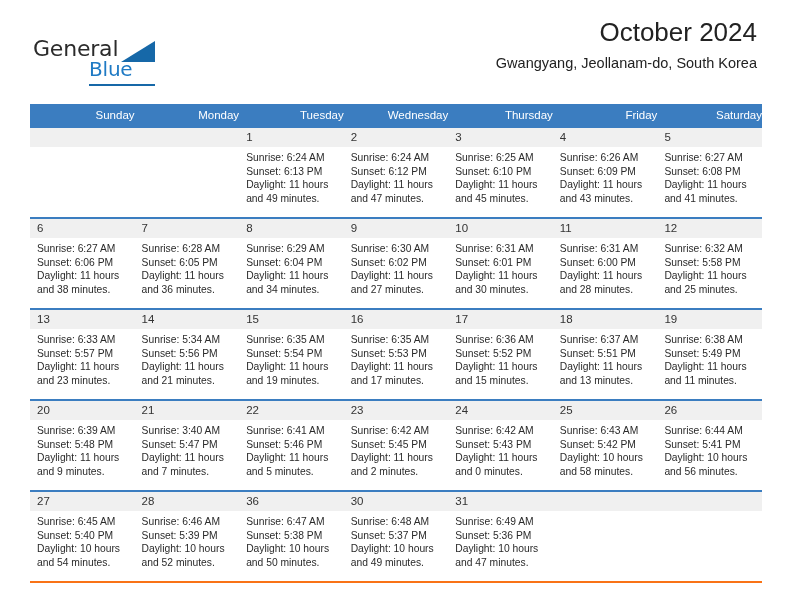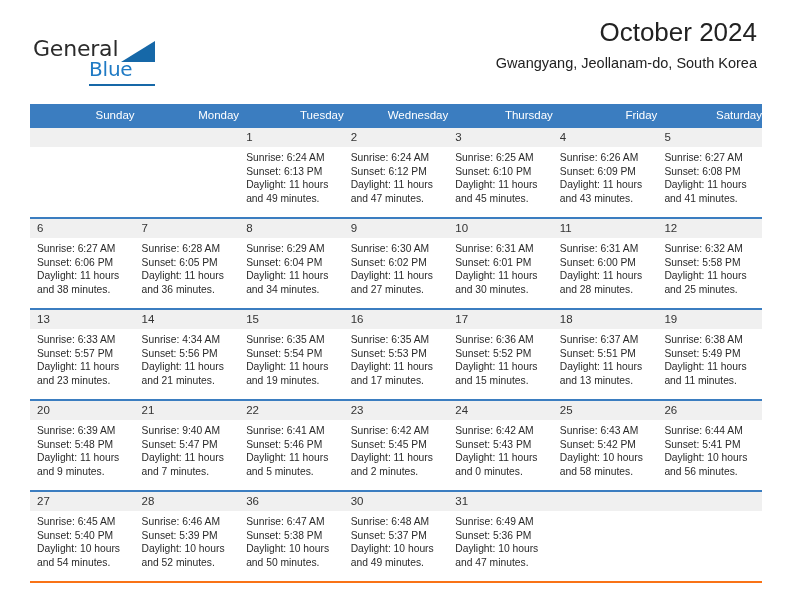--- a/index.html
+++ b/index.html
@@ -314,21 +314,21 @@
           <div class="cell-body">
             <div>Sunrise: 6:33 AM</div>
             <div>Sunset: 5:57 PM</div>
             <div>Daylight: 11 hours</div>
             <div>and 23 minutes.</div>
           </div>
         </td>
         <td>
           <div class="daynum">14</div>
           <div class="cell-body">
-            <div>Sunrise: 4:34 AM</div>
+            <div>Sunrise: 5:34 AM</div>
             <div>Sunset: 5:56 PM</div>
             <div>Daylight: 11 hours</div>
             <div>and 21 minutes.</div>
           </div>
         </td>
         <td>
           <div class="daynum">15</div>
           <div class="cell-body">
             <div>Sunrise: 6:35 AM</div>
             <div>Sunset: 5:54 PM</div>
@@ -380,21 +380,21 @@
           <div class="cell-body">
             <div>Sunrise: 6:39 AM</div>
             <div>Sunset: 5:48 PM</div>
             <div>Daylight: 11 hours</div>
             <div>and 9 minutes.</div>
           </div>
         </td>
         <td>
           <div class="daynum">21</div>
           <div class="cell-body">
-            <div>Sunrise: 9:40 AM</div>
+            <div>Sunrise: 3:40 AM</div>
             <div>Sunset: 5:47 PM</div>
             <div>Daylight: 11 hours</div>
             <div>and 7 minutes.</div>
           </div>
         </td>
         <td>
           <div class="daynum">22</div>
           <div class="cell-body">
             <div>Sunrise: 6:41 AM</div>
             <div>Sunset: 5:46 PM</div>

